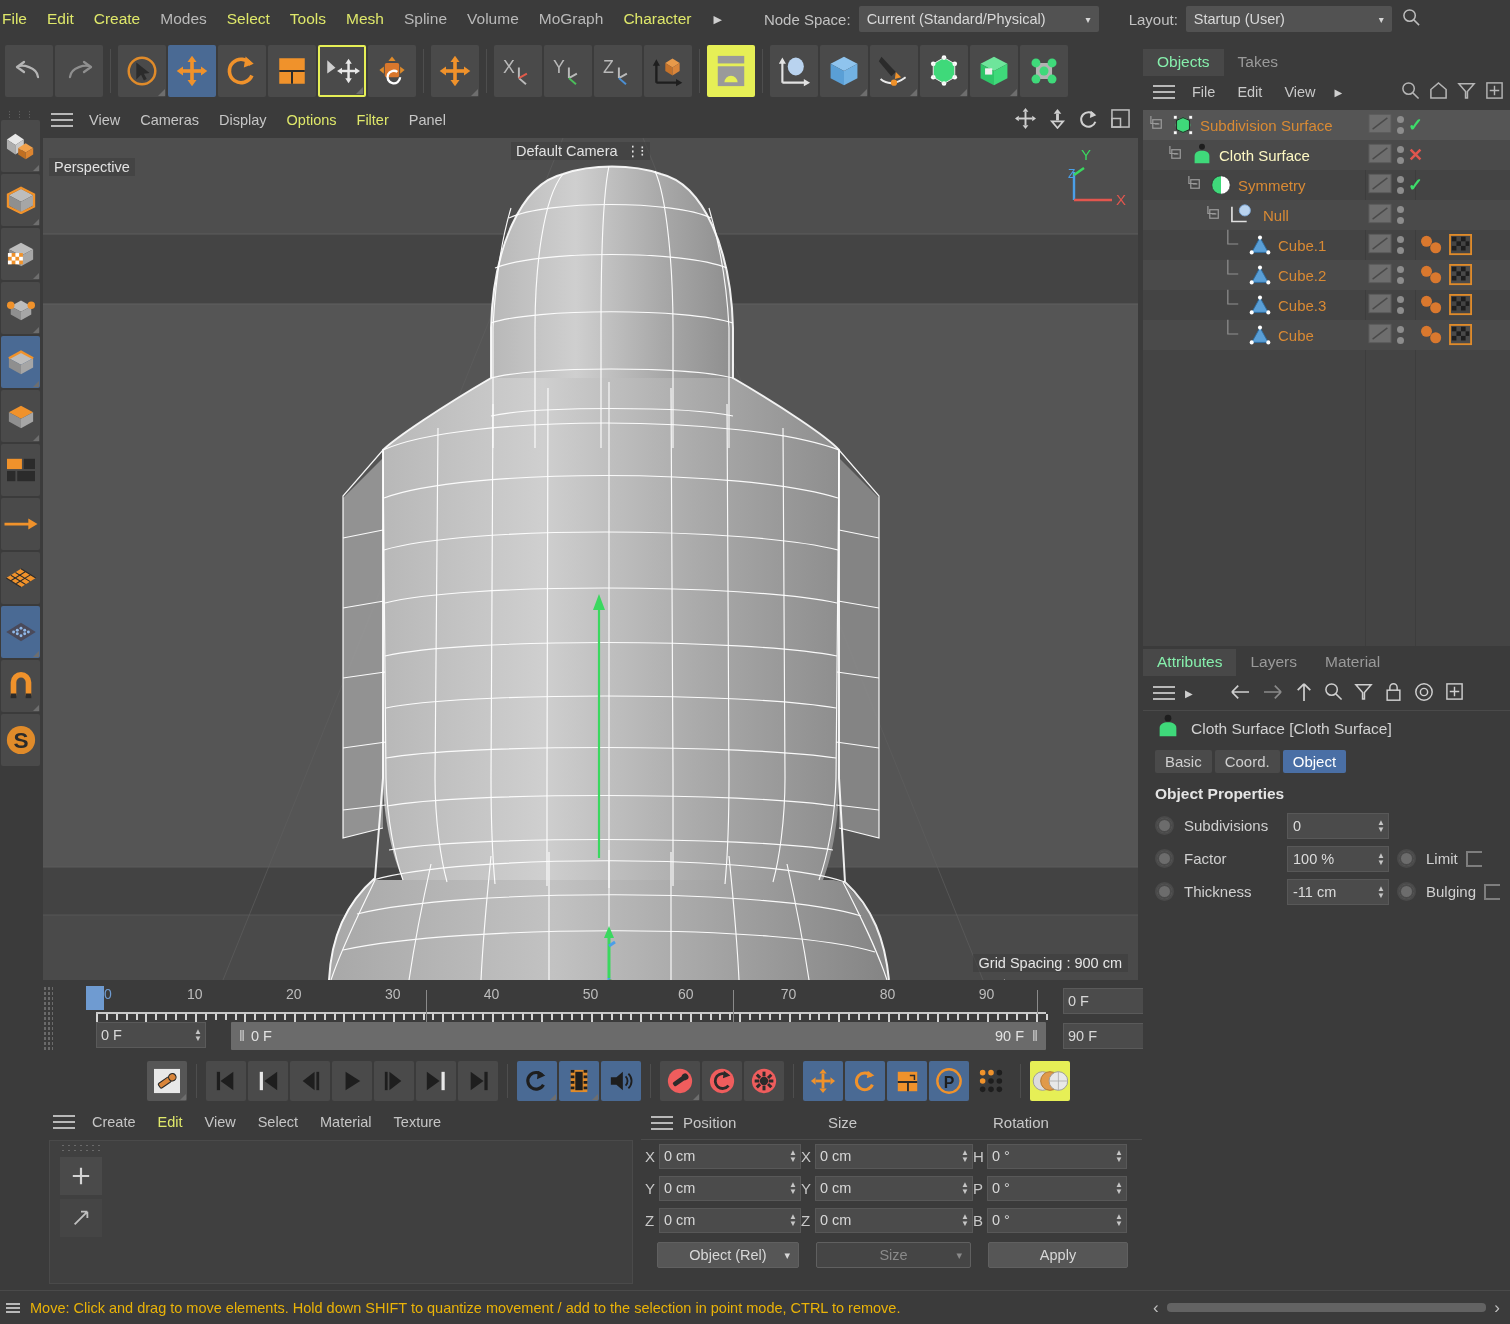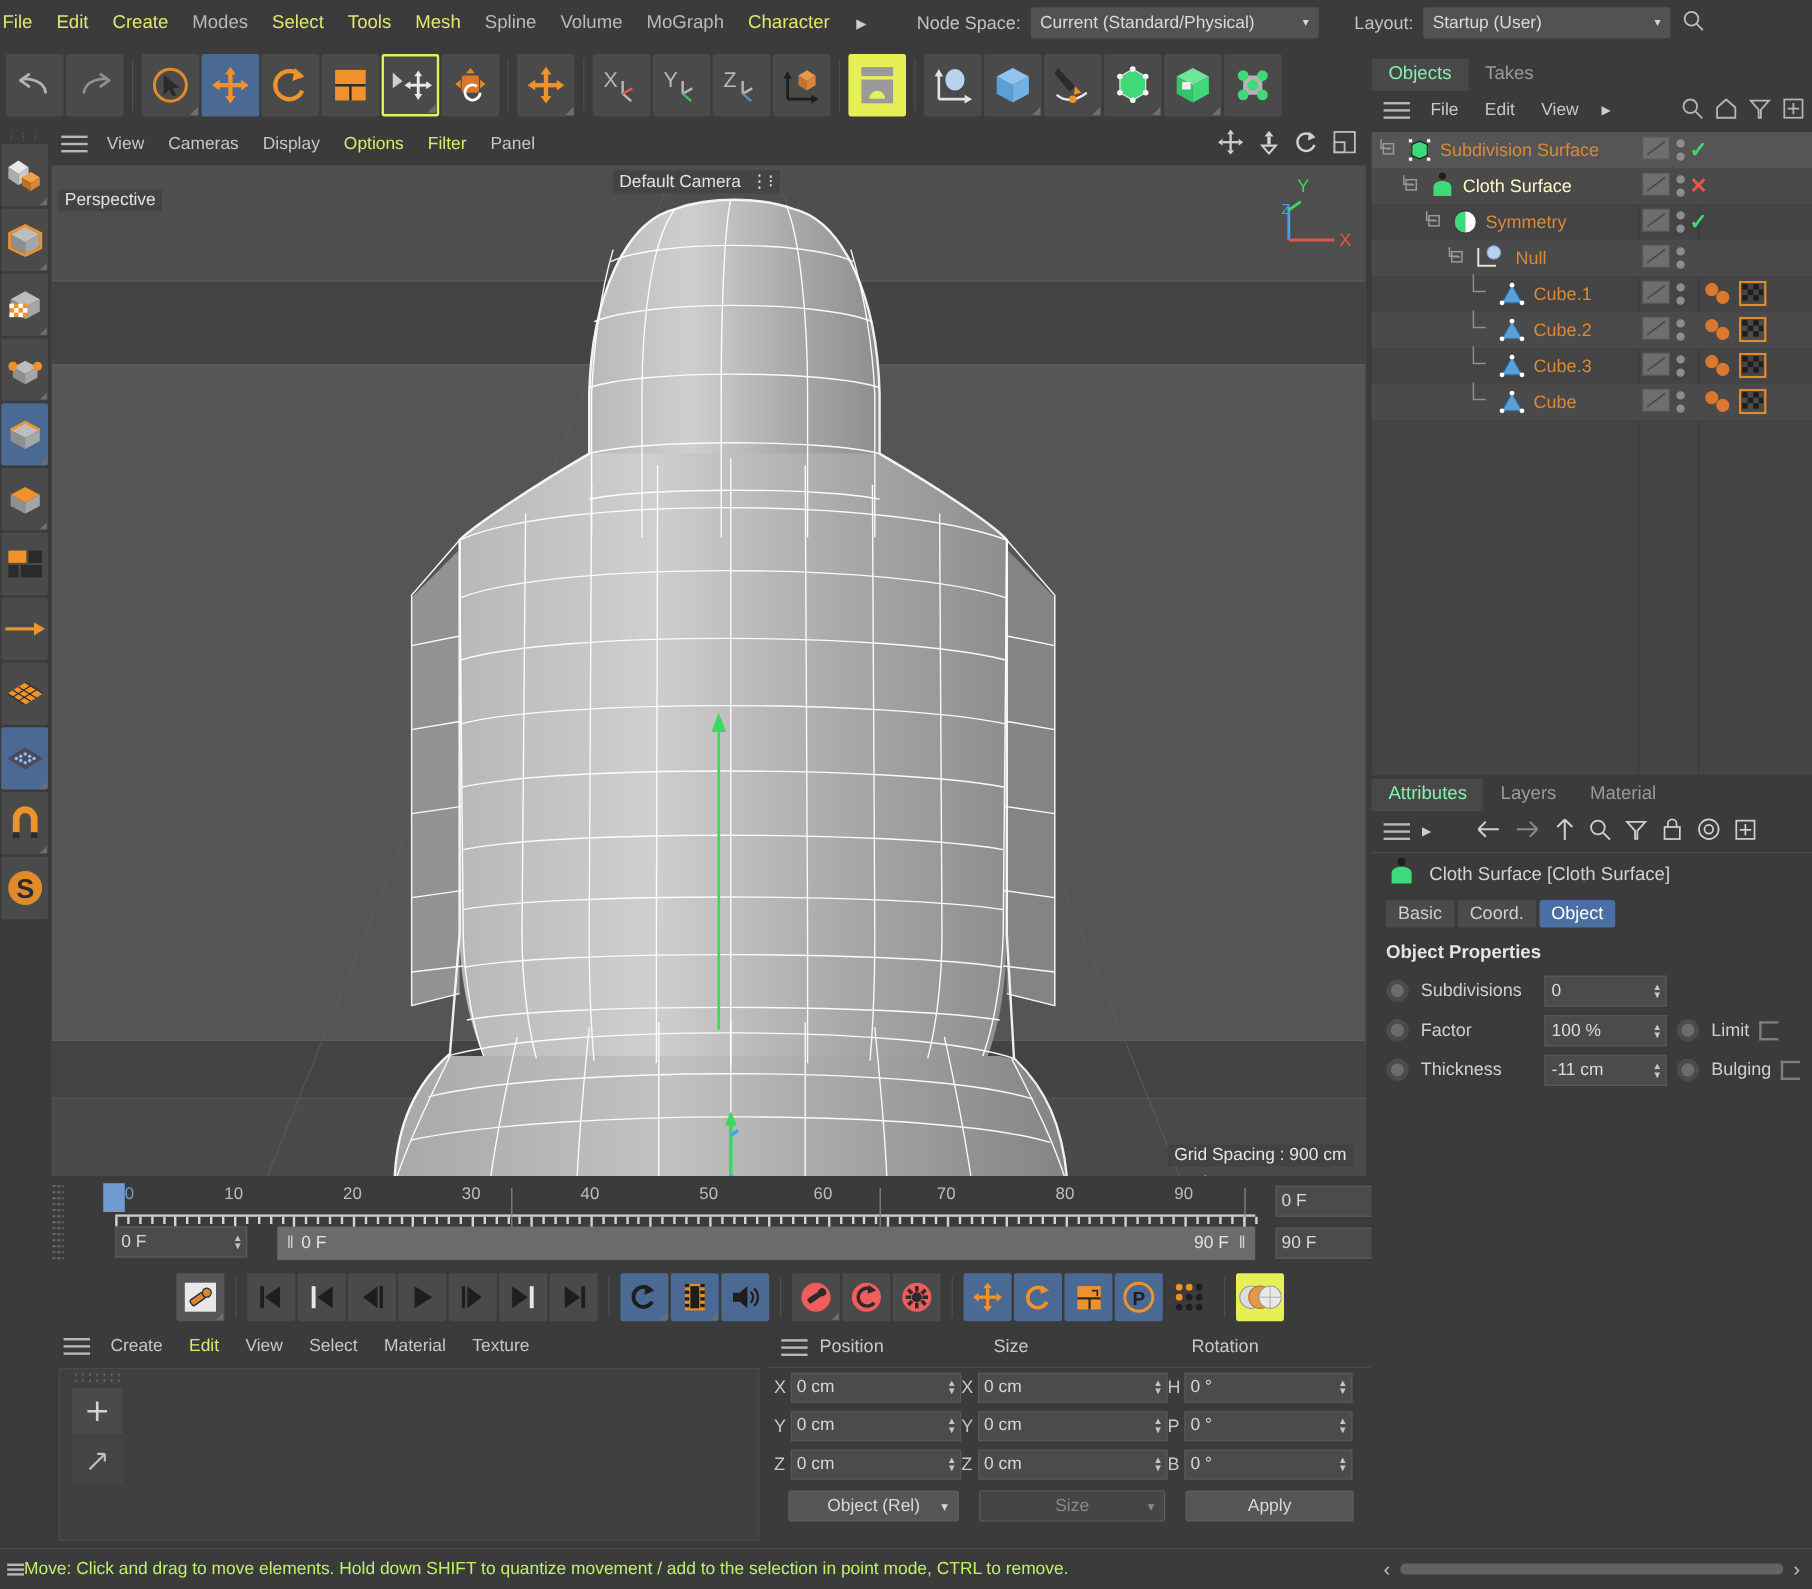--- a/index.html
+++ b/index.html
@@ -211,21 +211,21 @@
   .am-field { background:#4b4b4b; border:1px solid #585858; height:26px; position:relative;
      display:flex; align-items:center; padding:0 5px; font-size:14.5px; color:#dcdcdc; }
   .chkbox { width:16px; height:16px; border:2px solid #7e7e7e; border-right:none; }
 
   
   .statusbar {
     position:absolute; left:0; top:1290px; width:1143px; height:34px;
     background:#3b3b3b; display:flex; align-items:center; padding-left:6px;
     border-top:1px solid #4a4a4a;
   }
-  .sb-text { font-size:14.5px; color:#bef264; }
+  .sb-text { font-size:14.5px; color:#eab308; margin-left:10px; }
   .rb-scroll {
     position:absolute; left:1143px; top:1290px; width:367px; height:34px;
     background:#3b3b3b; display:flex; align-items:center; padding:0 10px; gap:8px;
     border-top:1px solid #4a4a4a;
   }
   .scroll-track { flex:1; height:9px; background:#636363; border-radius:4px; }
   .chev { color:#c0c0c0; font-size:17px; }
 </style>
 </head>
 <body>

